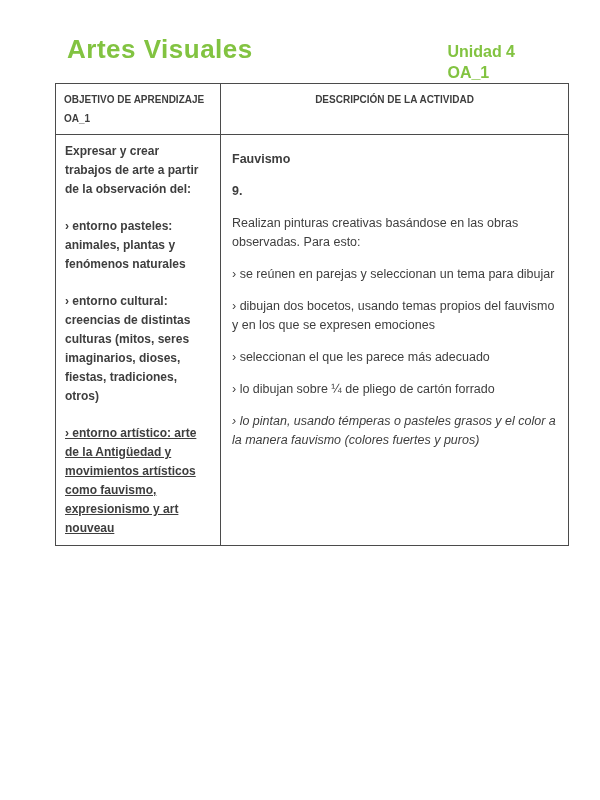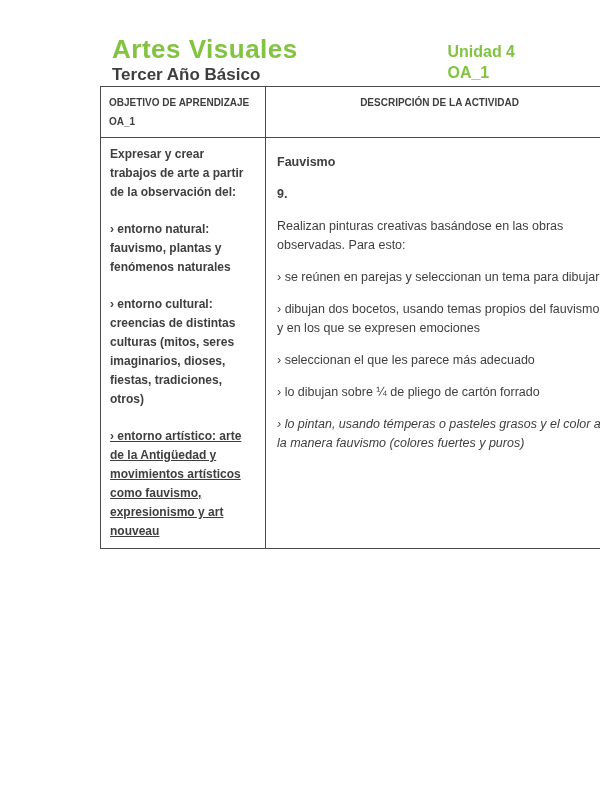--- a/index.html
+++ b/index.html
@@ -4,21 +4,21 @@
 <style>
   html, body { margin: 0; padding: 0; }
   body {
     width: 600px;
     height: 800px;
     background: #ffffff;
     font-family: "Liberation Sans", sans-serif;
     color: var(--text, #3e3e3e);
     overflow: hidden;
   }
-  .page { width: 600px; height: 568px; position: relative; box-sizing: border-box; padding-left: 45px; }
+  .page { width: 600px; height: 568px; position: relative; box-sizing: border-box; }
 
   
   .header {
     display: flex;
     justify-content: space-between;
     align-items: flex-start;
     padding: 34px 85px 0 67px;
   }
   .course-title {
     font-size: 26px;
@@ -99,21 +99,20 @@
   .desc-para:last-child { margin-bottom: 9px; font-style: italic; }
 </style>
 </head>
 <body>
 
 <div class="page">
 
   <header class="header">
     <div class="header-left">
       <div class="course-title">Artes Visuales</div>
-      <div class="grade-subtitle">Tercer Año Básico</div>
     </div>
     <div class="header-right">
       <div class="unit-label">Unidad 4</div>
       <div class="oa-label">OA_1</div>
     </div>
   </header>
 
 
   <table class="activity-table">
     <colgroup>
@@ -123,21 +122,21 @@
     <thead>
       <tr>
         <th class="th-objective">OBJETIVO DE APRENDIZAJE OA_1</th>
         <th class="th-description">DESCRIPCIÓN DE LA ACTIVIDAD</th>
       </tr>
     </thead>
     <tbody>
       <tr>
         <td class="td-objective">
           <p class="obj-para">Expresar y crear trabajos de arte a partir de la observación del:</p>
-          <p class="obj-para">› entorno natural: fauvismo, plantas y fenómenos naturales</p>
+          <p class="obj-para">› entorno pasteles: animales, plantas y fenómenos naturales</p>
           <p class="obj-para">› entorno cultural: creencias de distintas culturas (mitos, seres imaginarios, dioses, fiestas, tradiciones, otros)</p>
           <p class="obj-para underlined">› entorno artístico: arte de la Antigüedad y movimientos artísticos como fauvismo, expresionismo y art nouveau</p>
         </td>
         <td class="td-description">
           <p class="desc-para bold">Fauvismo</p>
           <p class="desc-para bold">9.</p>
           <p class="desc-para">Realizan pinturas creativas basándose en las obras observadas. Para esto:</p>
           <p class="desc-para">› se reúnen en parejas y seleccionan un tema para dibujar</p>
           <p class="desc-para">› dibujan dos bocetos, usando temas propios del fauvismo y en los que se expresen emociones</p>
           <p class="desc-para">› seleccionan el que les parece más adecuado</p>

